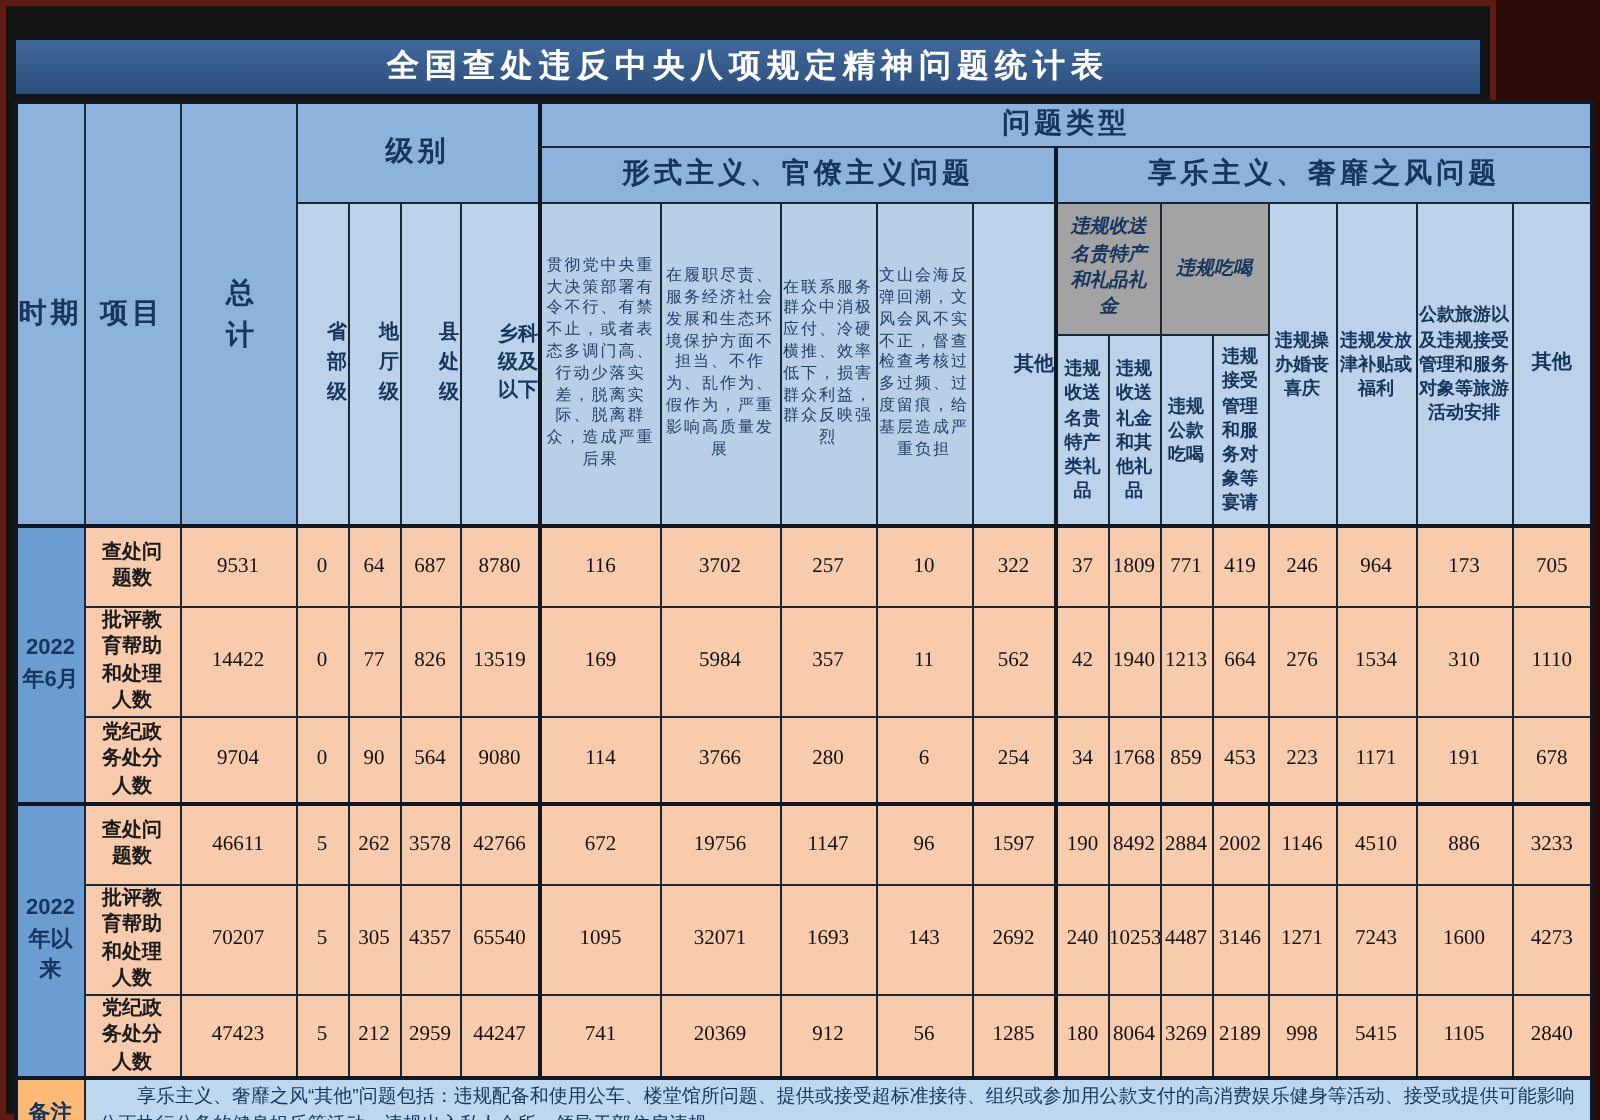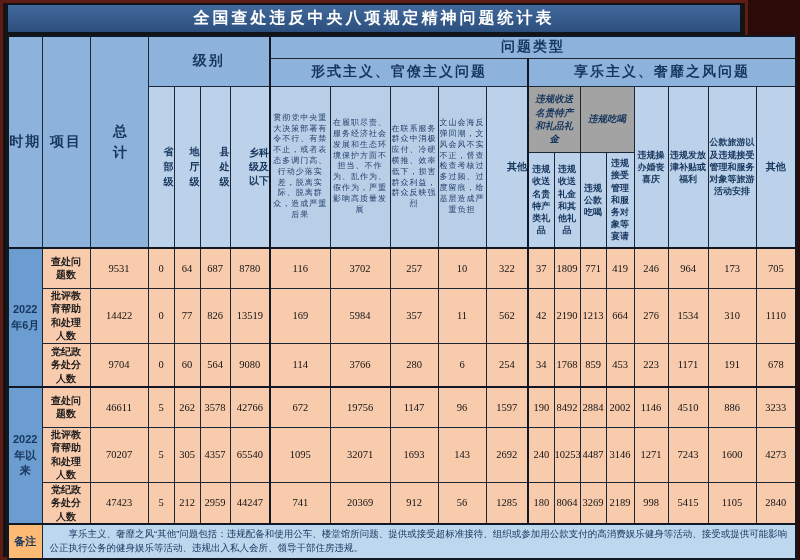--- a/index.html
+++ b/index.html
@@ -1,17 +1,17 @@
 <!DOCTYPE html>
 <html><head>
 <meta charset="utf-8">
 <style>
   html,body{margin:0;padding:0;}
   body{width:800px;height:560px;background:#2b0b07;font-family:"Liberation Sans",sans-serif;}
-  .frame{box-sizing:border-box;width:748px;height:560px;background:#141414;border:3px solid #5e1c14;padding:1px 4px;}
+  .frame{box-sizing:border-box;width:748px;height:560px;background:#141414;border:3px solid #5e1c14;padding:16px 4px;}
   .titlebar{height:27px;background:linear-gradient(#41699b,#2c4f7e);border:1px solid #0d1520;color:#fff;
     font-weight:bold;font-size:16px;display:flex;align-items:center;justify-content:center;letter-spacing:3px;margin-bottom:2px;}
   table{width:790px;table-layout:fixed;border-collapse:collapse;border:2px solid #0f1824;}
   td{border:1px solid #1c2736;text-align:center;vertical-align:middle;padding:0;color:#17365d;overflow:hidden;}
   .hdr{background:#8db3dc;font-weight:bold;font-size:14px;letter-spacing:2px;}
   .lv{background:#bcd2ea;font-weight:bold;font-size:10px;text-align:right;}
   .desc{background:#b9cfe8;font-size:8px;line-height:1.35;letter-spacing:1px;padding:2px 1px;color:#24406b;text-align:center;}
   .parent{background:#a3a3a3;font-weight:bold;font-size:9.5px;padding:1px;font-style:italic;}
   .sub{background:#bcd2ea;font-weight:bold;font-size:9px;padding:1px;line-height:1.35;}
   .period{background:#6b9dd1;font-weight:bold;font-size:11px;color:#17365d;line-height:1.4;margin-left:32px;}
@@ -126,33 +126,33 @@
       <td class="num">0</td>
       <td class="num">77</td>
       <td class="num">826</td>
       <td class="num">13519</td>
       <td class="num bl2">169</td>
       <td class="num">5984</td>
       <td class="num">357</td>
       <td class="num">11</td>
       <td class="num">562</td>
       <td class="num bl2">42</td>
-      <td class="num">2190</td>
+      <td class="num">1940</td>
       <td class="num">1213</td>
       <td class="num">664</td>
       <td class="num">276</td>
       <td class="num">1534</td>
       <td class="num">310</td>
       <td class="num">1110</td>
     </tr>
     <tr style="height:44px">
       <td class="rlabel"><span class="w3">党纪政务处分人数</span></td>
       <td class="num">9704</td>
       <td class="num">0</td>
-      <td class="num">60</td>
+      <td class="num">90</td>
       <td class="num">564</td>
       <td class="num">9080</td>
       <td class="num bl2">114</td>
       <td class="num">3766</td>
       <td class="num">280</td>
       <td class="num">6</td>
       <td class="num">254</td>
       <td class="num bl2">34</td>
       <td class="num">1768</td>
       <td class="num">859</td>

